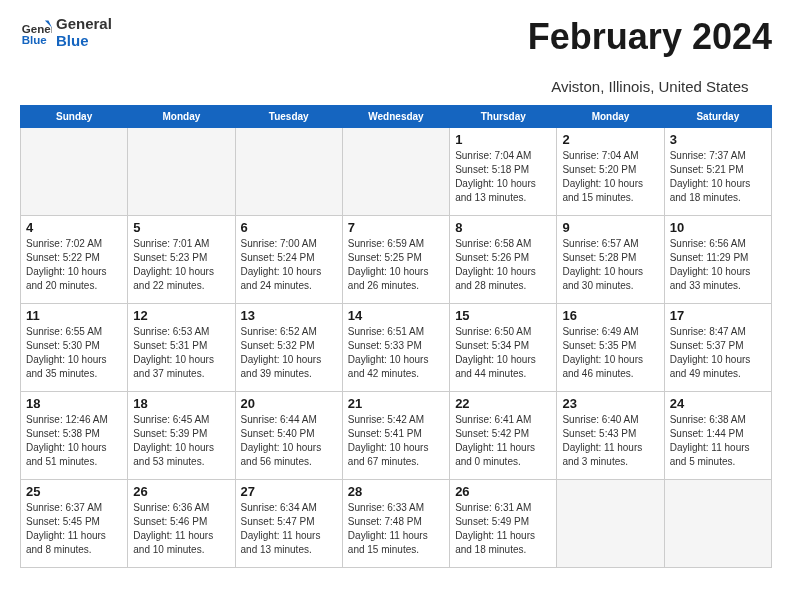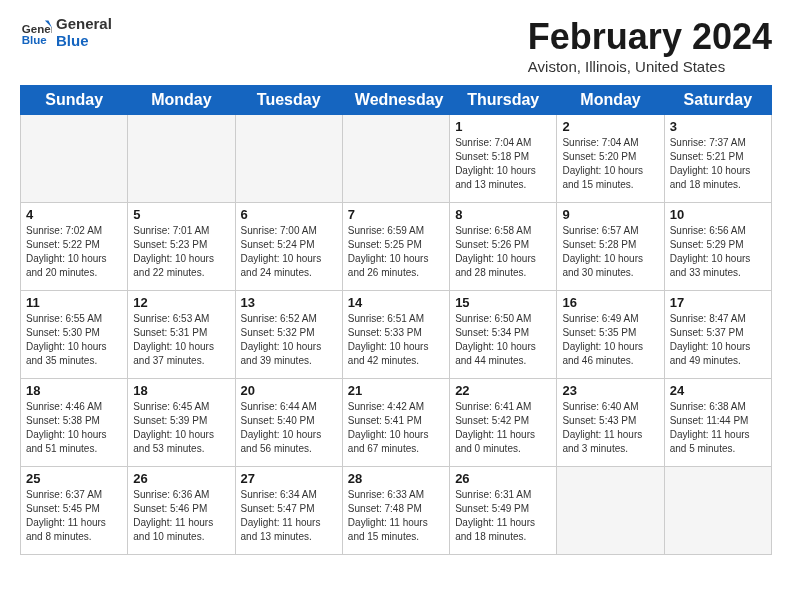--- a/index.html
+++ b/index.html
@@ -19,40 +19,41 @@
     .logo {
       display: flex;
       align-items: center;
       gap: 4px;
     }
     .logo-icon {
       width: 32px;
       height: 32px;
     }
     .title-area {
-      text-align: left;
+      text-align: center;
     }
     .month-title {
       font-size: 36px;
       font-weight: bold;
       color: #1a1a1a;
     }
     .location-title {
       font-size: 15px;
       color: #333;
+      margin-top: 20px;
     }
     table {
       width: 100%;
       border-collapse: collapse;
       table-layout: fixed;
     }
     thead tr th {
       background: #1565c0;
       color: #fff;
-      font-size: 16px;
+      font-size: 10px;
       font-weight: bold;
       padding: 5px 12px;
       border: 1px solid #1565c0;
       text-align: center;
     }
     tbody tr td {
       border: 1px solid #ccc;
       vertical-align: top;
       padding: 4px 5px;
       font-size: 10px;
@@ -175,21 +176,21 @@
         <td>
           <div class="day-num">9</div>
           <div class="day-info">Sunrise: 6:57 AM</div>
           <div class="day-info">Sunset: 5:28 PM</div>
           <div class="day-info">Daylight: 10 hours</div>
           <div class="day-info">and 30 minutes.</div>
         </td>
         <td>
           <div class="day-num">10</div>
           <div class="day-info">Sunrise: 6:56 AM</div>
-          <div class="day-info">Sunset: 5:29 PM</div>
+          <div class="day-info">Sunset: 11:29 PM</div>
           <div class="day-info">Daylight: 10 hours</div>
           <div class="day-info">and 33 minutes.</div>
         </td>
       </tr>
       <tr>
         <td>
           <div class="day-num">11</div>
           <div class="day-info">Sunrise: 6:55 AM</div>
           <div class="day-info">Sunset: 5:30 PM</div>
           <div class="day-info">Daylight: 10 hours</div>
@@ -234,42 +235,42 @@
           <div class="day-num">17</div>
           <div class="day-info">Sunrise: 8:47 AM</div>
           <div class="day-info">Sunset: 5:37 PM</div>
           <div class="day-info">Daylight: 10 hours</div>
           <div class="day-info">and 49 minutes.</div>
         </td>
       </tr>
       <tr>
         <td>
           <div class="day-num">18</div>
-          <div class="day-info">Sunrise: 4:46 AM</div>
+          <div class="day-info">Sunrise: 12:46 AM</div>
           <div class="day-info">Sunset: 5:38 PM</div>
           <div class="day-info">Daylight: 10 hours</div>
           <div class="day-info">and 51 minutes.</div>
         </td>
         <td>
           <div class="day-num">18</div>
           <div class="day-info">Sunrise: 6:45 AM</div>
           <div class="day-info">Sunset: 5:39 PM</div>
           <div class="day-info">Daylight: 10 hours</div>
           <div class="day-info">and 53 minutes.</div>
         </td>
         <td>
           <div class="day-num">20</div>
           <div class="day-info">Sunrise: 6:44 AM</div>
           <div class="day-info">Sunset: 5:40 PM</div>
           <div class="day-info">Daylight: 10 hours</div>
           <div class="day-info">and 56 minutes.</div>
         </td>
         <td>
           <div class="day-num">21</div>
-          <div class="day-info">Sunrise: 4:42 AM</div>
+          <div class="day-info">Sunrise: 5:42 AM</div>
           <div class="day-info">Sunset: 5:41 PM</div>
           <div class="day-info">Daylight: 10 hours</div>
           <div class="day-info">and 67 minutes.</div>
         </td>
         <td>
           <div class="day-num">22</div>
           <div class="day-info">Sunrise: 6:41 AM</div>
           <div class="day-info">Sunset: 5:42 PM</div>
           <div class="day-info">Daylight: 11 hours</div>
           <div class="day-info">and 0 minutes.</div>
@@ -277,21 +278,21 @@
         <td>
           <div class="day-num">23</div>
           <div class="day-info">Sunrise: 6:40 AM</div>
           <div class="day-info">Sunset: 5:43 PM</div>
           <div class="day-info">Daylight: 11 hours</div>
           <div class="day-info">and 3 minutes.</div>
         </td>
         <td>
           <div class="day-num">24</div>
           <div class="day-info">Sunrise: 6:38 AM</div>
-          <div class="day-info">Sunset: 11:44 PM</div>
+          <div class="day-info">Sunset: 1:44 PM</div>
           <div class="day-info">Daylight: 11 hours</div>
           <div class="day-info">and 5 minutes.</div>
         </td>
       </tr>
       <tr>
         <td>
           <div class="day-num">25</div>
           <div class="day-info">Sunrise: 6:37 AM</div>
           <div class="day-info">Sunset: 5:45 PM</div>
           <div class="day-info">Daylight: 11 hours</div>

